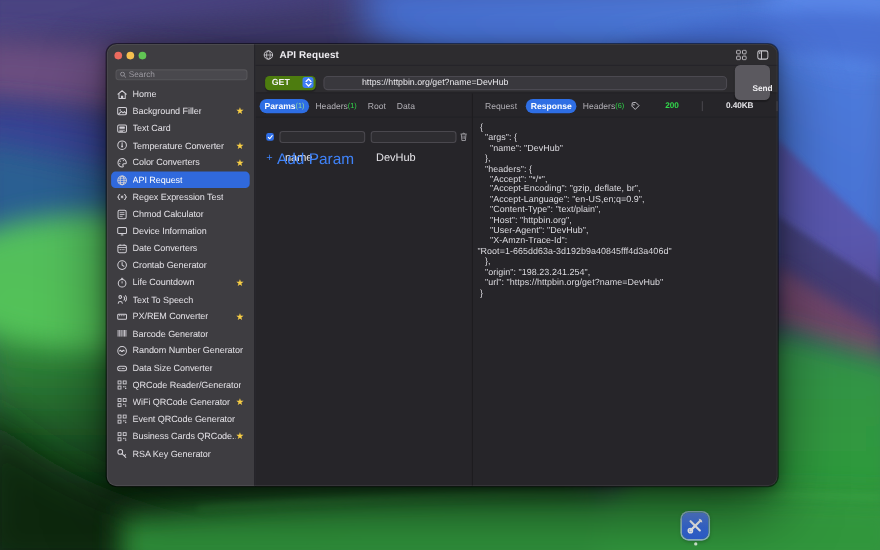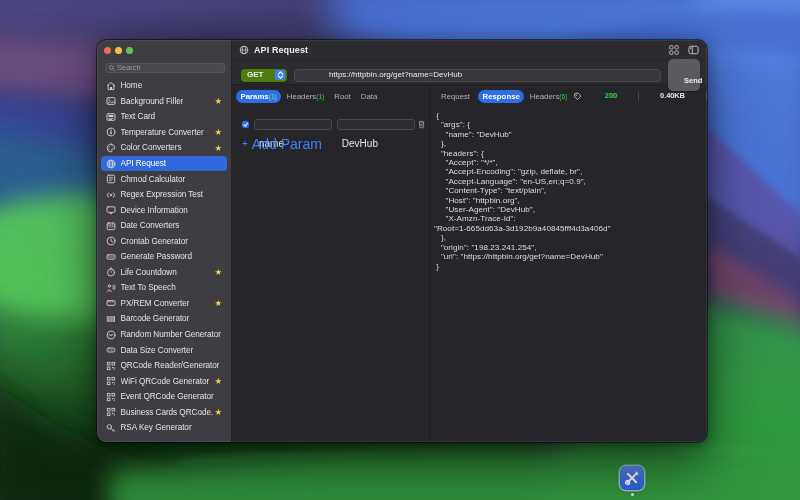--- a/index.html
+++ b/index.html
@@ -244,35 +244,35 @@
               <circle cx="6" cy="6" r="4.7" fill="none" stroke="#d2d0d6" stroke-width="1.1" stroke-linecap="round" stroke-linejoin="round"></circle>
               <ellipse cx="6" cy="6" rx="2.1" ry="4.7" fill="none" stroke="#d2d0d6" stroke-width="1.1" stroke-linecap="round" stroke-linejoin="round"></ellipse>
               <path d="M1.3 6 H10.7 M2 3.6 H10 M2 8.4 H10" stroke="#d2d0d6" stroke-width=".8"></path>
             </svg>
           </span>
           <span class="lbl">API Request</span>
         </li>
         <li>
           <span class="ico">
             <svg width="10" height="10" viewBox="0 0 12 12">
-              <rect x="1.6" y="1.4" width="8.8" height="9.2" rx="1.6" fill="none" stroke="#d2d0d6" stroke-width="1.1" stroke-linecap="round" stroke-linejoin="round"></rect>
-              <path d="M3.4 4 H8.6 M3.4 6 H8.6 M3.4 8 H6.6" stroke="#d2d0d6" stroke-width=".9"></path>
-            </svg>
-          </span>
-          <span class="lbl">Chmod Calculator</span>
-        </li>
-        <li>
-          <span class="ico">
-            <svg width="10" height="10" viewBox="0 0 12 12">
               <path d="M3.4 1.6 C2 1.6 2.6 4 1.4 4 V4.6 C2.6 4.6 2 7 3.4 7" transform="translate(0 1.8)" fill="none" stroke="#d2d0d6" stroke-width="1.1" stroke-linecap="round" stroke-linejoin="round"></path>
               <path d="M8.6 1.6 C10 1.6 9.4 4 10.6 4 V4.6 C9.4 4.6 10 7 8.6 7" transform="translate(0 1.8)" fill="none" stroke="#d2d0d6" stroke-width="1.1" stroke-linecap="round" stroke-linejoin="round"></path>
               <path d="M6 4.4 V7.6 M4.6 5.2 L7.4 6.8 M7.4 5.2 L4.6 6.8" stroke="#d2d0d6" stroke-width=".9"></path>
             </svg>
           </span>
           <span class="lbl">Regex Expression Test</span>
+        </li>
+        <li>
+          <span class="ico">
+            <svg width="10" height="10" viewBox="0 0 12 12">
+              <rect x="1.6" y="1.4" width="8.8" height="9.2" rx="1.6" fill="none" stroke="#d2d0d6" stroke-width="1.1" stroke-linecap="round" stroke-linejoin="round"></rect>
+              <path d="M3.4 4 H8.6 M3.4 6 H8.6 M3.4 8 H6.6" stroke="#d2d0d6" stroke-width=".9"></path>
+            </svg>
+          </span>
+          <span class="lbl">Chmod Calculator</span>
         </li>
         <li>
           <span class="ico">
             <svg width="10" height="10" viewBox="0 0 12 12">
               <rect x="1.2" y="2.2" width="9.6" height="6.6" rx="1.2" fill="none" stroke="#d2d0d6" stroke-width="1.1" stroke-linecap="round" stroke-linejoin="round"></rect>
               <path d="M4.6 10.4 H7.4 M6 9 V10.2" stroke="#d2d0d6" stroke-width="1"></path>
             </svg>
           </span>
           <span class="lbl">Device Information</span>
         </li>
@@ -290,31 +290,20 @@
           <span class="lbl">Date Converters</span>
         </li>
         <li>
           <span class="ico">
             <svg width="10" height="10" viewBox="0 0 12 12">
               <circle cx="6" cy="6" r="4.7" fill="none" stroke="#d2d0d6" stroke-width="1.1" stroke-linecap="round" stroke-linejoin="round"></circle>
               <path d="M6 3.2 V6 L8 7.2" fill="none" stroke="#d2d0d6" stroke-width="1.1" stroke-linecap="round" stroke-linejoin="round"></path>
             </svg>
           </span>
           <span class="lbl">Crontab Generator</span>
-        </li>
-        <li>
-          <span class="ico">
-            <svg width="10" height="10" viewBox="0 0 12 12">
-              <rect x="1.2" y="3.4" width="9.6" height="5.2" rx="1.4" fill="none" stroke="#d2d0d6" stroke-width="1.1" stroke-linecap="round" stroke-linejoin="round"></rect>
-              <circle cx="3.6" cy="6" r=".8" fill="#d2d0d6"></circle>
-              <circle cx="6" cy="6" r=".8" fill="#d2d0d6"></circle>
-              <circle cx="8.4" cy="6" r=".8" fill="#d2d0d6"></circle>
-            </svg>
-          </span>
-          <span class="lbl">Generate Password</span>
         </li>
         <li>
           <span class="ico">
             <svg width="10" height="10" viewBox="0 0 12 12">
               <circle cx="6" cy="6.6" r="4.2" fill="none" stroke="#d2d0d6" stroke-width="1.1" stroke-linecap="round" stroke-linejoin="round"></circle>
               <path d="M6 4.4 V6.8 M4.8 1.2 H7.2 M6 1.4 V2.4" stroke="#d2d0d6" stroke-width="1"></path>
             </svg>
           </span>
           <span class="lbl">Life Countdown</span>
           <span class="star">★</span>

